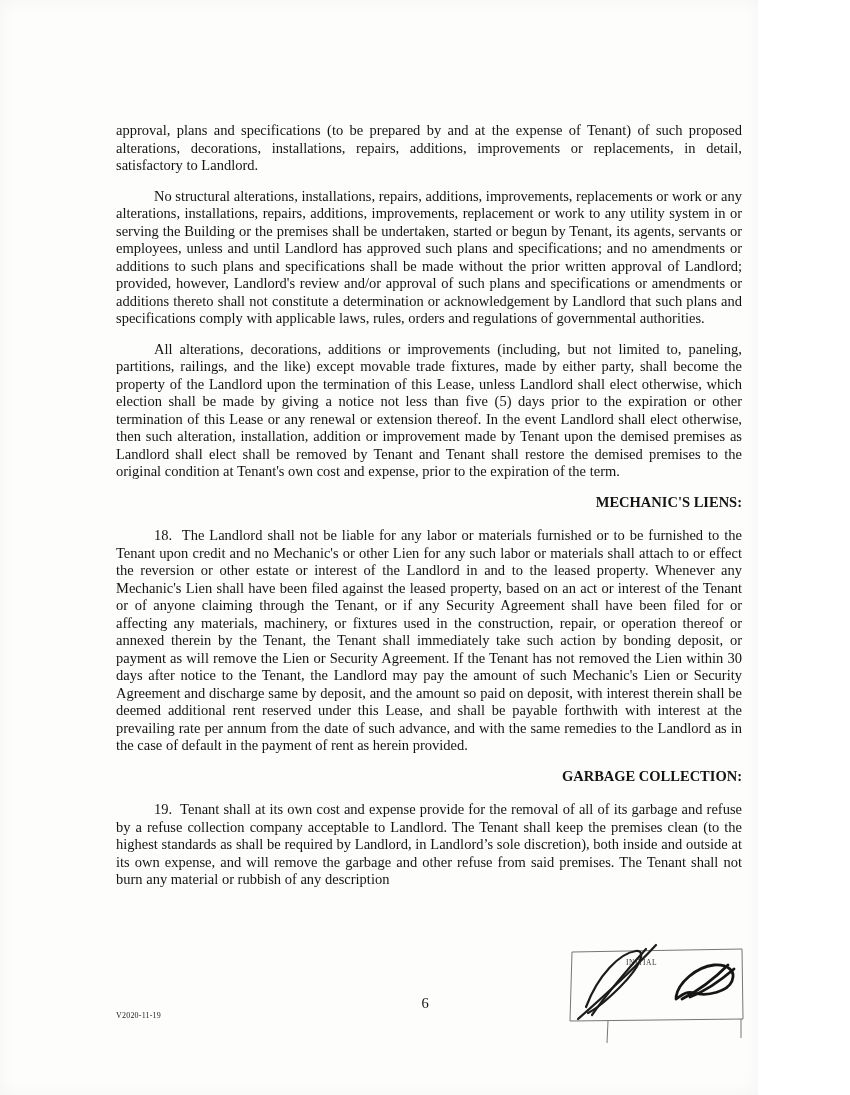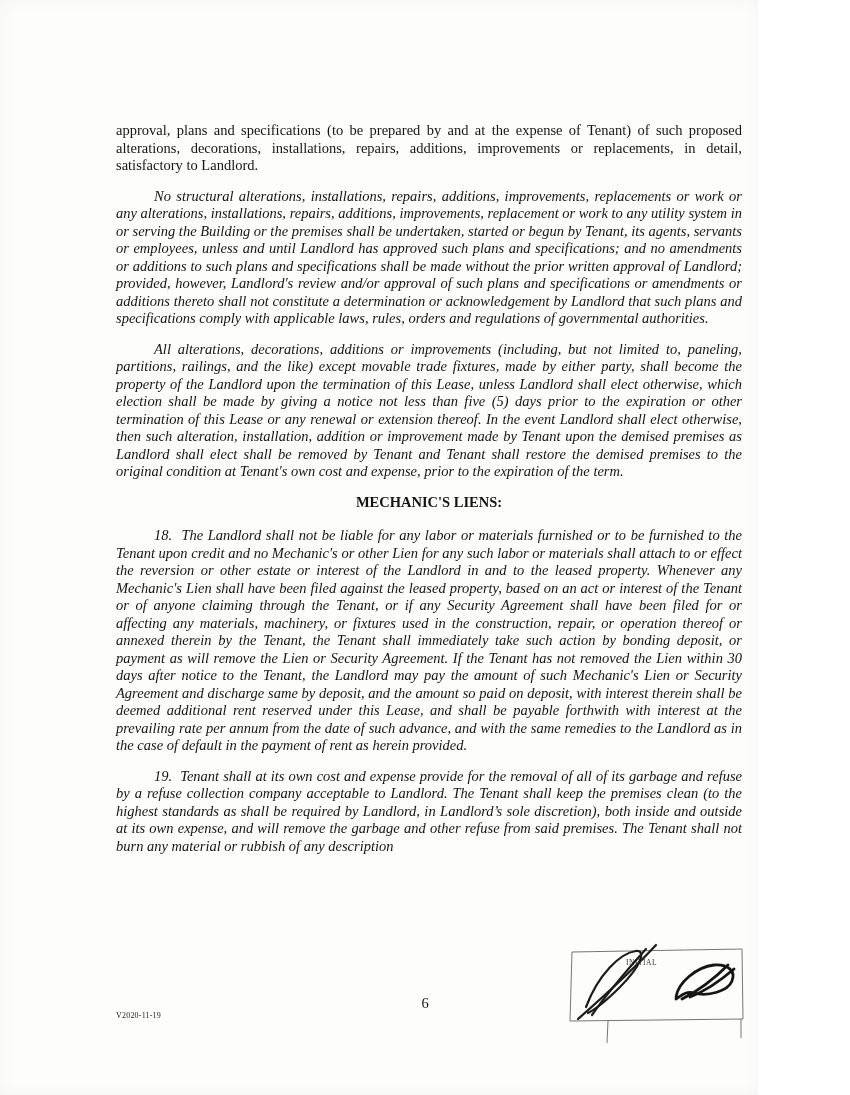--- a/index.html
+++ b/index.html
@@ -24,28 +24,27 @@
     width: 626px;
     font-size: 14.5px;
     line-height: 17.5px;
     text-align: justify;
   }
   .content p {
     margin: 0 0 13px 0;
   }
   .content p.indent {
     text-indent: 38px;
-    font-style: italic;
   }
   .content h3 {
     margin: 9px 0 0 0;
     font-size: 14.5px;
     line-height: 17.5px;
     font-weight: bold;
-    text-align: center;
+    text-align: right;
   }
   .content h3 + p {
     margin-top: 16px;
   }
   .footer-version {
     position: absolute;
     left: 116px;
     top: 1000px;
     font-size: 8px;
     letter-spacing: 0.2px;
@@ -83,20 +82,21 @@
   <div class="content">
     <p>approval, plans and specifications (to be prepared by and at the expense of Tenant) of such proposed alterations, decorations, installations, repairs, additions, improvements or replacements, in detail, satisfactory to Landlord.</p>
 
     <p class="indent">No structural alterations, installations, repairs, additions, improvements, replacements or work or any alterations, installations, repairs, additions, improvements, replacement or work to any utility system in or serving the Building or the premises shall be undertaken, started or begun by Tenant, its agents, servants or employees, unless and until Landlord has approved such plans and specifications; and no amendments or additions to such plans and specifications shall be made without the prior written approval of Landlord; provided, however, Landlord's review and/or approval of such plans and specifications or amendments or additions thereto shall not constitute a determination or acknowledgement by Landlord that such plans and specifications comply with applicable laws, rules, orders and regulations of governmental authorities.</p>
 
     <p class="indent">All alterations, decorations, additions or improvements (including, but not limited to, paneling, partitions, railings, and the like) except movable trade fixtures, made by either party, shall become the property of the Landlord upon the termination of this Lease, unless Landlord shall elect otherwise, which election shall be made by giving a notice not less than five (5) days prior to the expiration or other termination of this Lease or any renewal or extension thereof.  In the event Landlord shall elect otherwise, then such alteration, installation, addition or improvement made by Tenant upon the demised premises as Landlord shall elect shall be removed by Tenant and Tenant shall restore the demised premises to the original condition at Tenant's own cost and expense, prior to the expiration of the term.</p>
 
     <h3>MECHANIC'S LIENS:</h3>
     <p class="indent">18.&nbsp; The Landlord shall not be liable for any labor or materials furnished or to be furnished to the Tenant upon credit and no Mechanic's or other Lien for any such labor or materials shall attach to or effect the reversion or other estate or interest of the Landlord in and to the leased property.  Whenever any Mechanic's Lien shall have been filed against the leased property, based on an act or interest of the Tenant or of anyone claiming through the Tenant, or if any Security Agreement shall have been filed for or affecting any materials, machinery, or fixtures used in the construction, repair, or operation thereof or annexed therein by the Tenant, the Tenant shall immediately take such action by bonding deposit, or payment as will remove the Lien or Security Agreement.  If the Tenant has not removed the Lien within 30 days after notice to the Tenant, the Landlord may pay the amount of such Mechanic's Lien or Security Agreement and discharge same by deposit, and the amount so paid on deposit, with interest therein shall be deemed additional rent reserved under this Lease, and shall be payable forthwith with interest at the prevailing rate per annum from the date of such advance, and with the same remedies to the Landlord as in the case of default in the payment of rent as herein provided.</p>
 
+    <h3>GARBAGE COLLECTION:</h3>
     <p class="indent">19.&nbsp; Tenant shall at its own cost and expense provide for the removal of all of its garbage and refuse by a refuse collection company acceptable to Landlord.  The Tenant shall keep the premises clean (to the highest standards as shall be required by Landlord, in Landlord’s sole discretion), both inside and outside at its own expense, and will remove the garbage and other refuse from said premises. The Tenant shall not burn any material or rubbish of any description</p>
   </div>
 
   <div class="footer-version">V2020-11-19</div>
 
   <div class="footer-page">6</div>
 
   <div class="initial-area">
     <svg width="200" height="120" viewBox="0 0 200 120">
 

